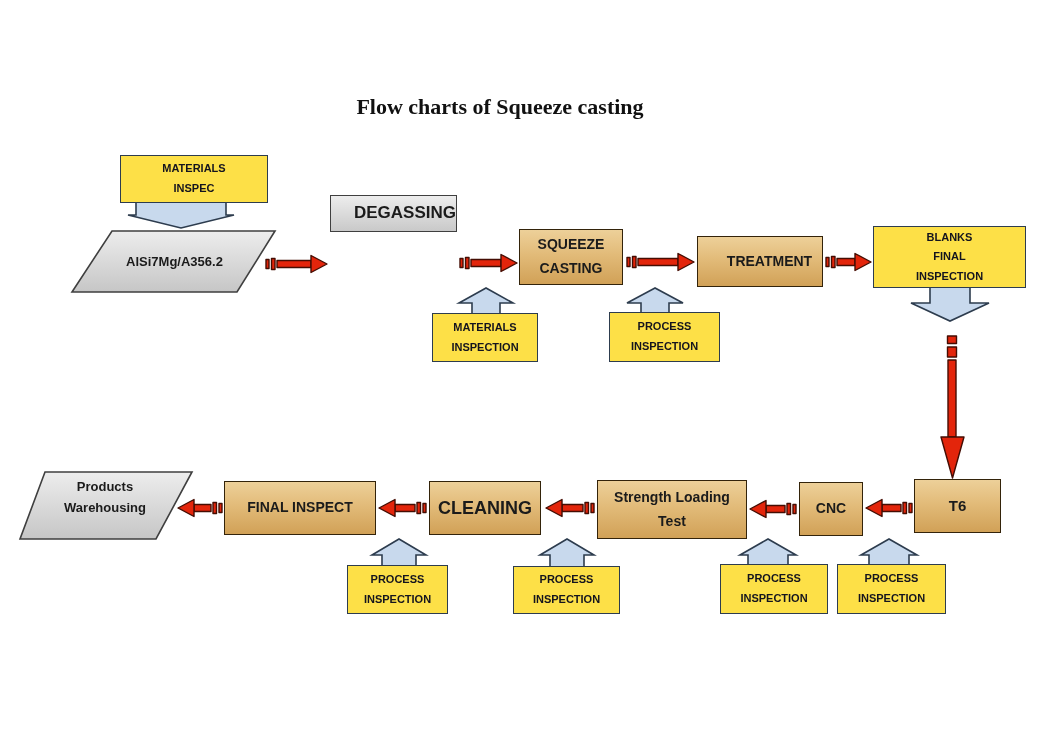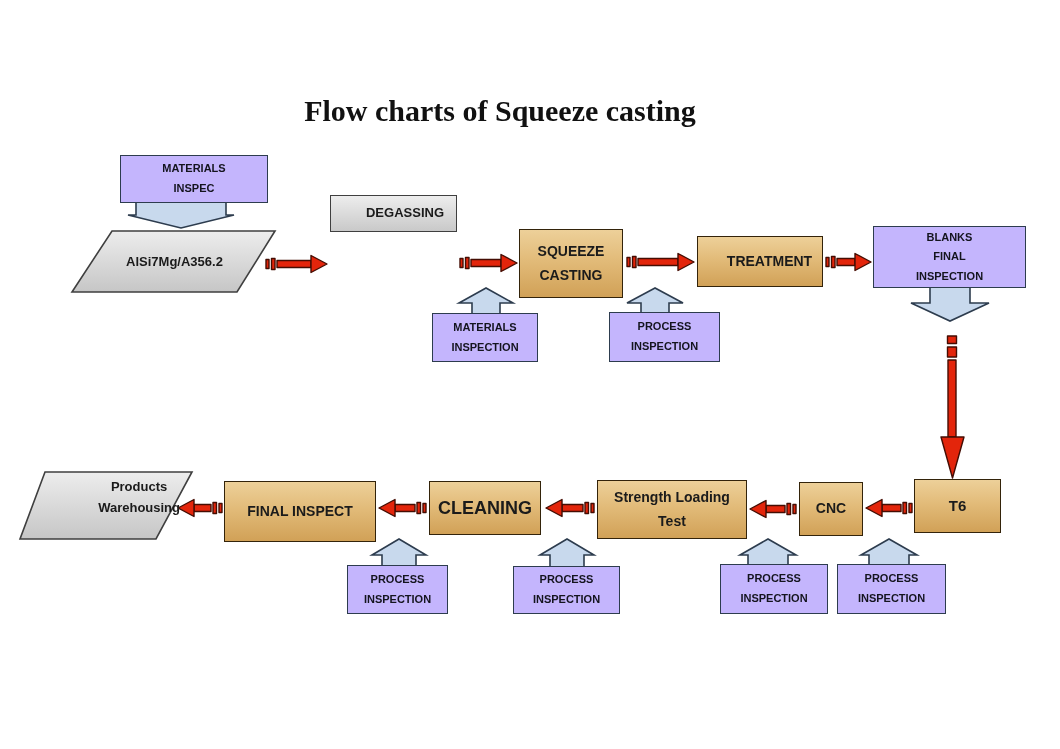--- a/index.html
+++ b/index.html
@@ -2,34 +2,34 @@
 <html><head>
 <meta charset="utf-8">
 <style>
   html,body{margin:0;padding:0;background:#ffffff;}
   #stage{
     position:relative;width:1060px;height:749px;background:#ffffff;overflow:hidden;
     font-family:"Liberation Sans", sans-serif;
   }
   #title{
     position:absolute;left:0;top:94px;width:1000px;text-align:center;
-    font-family:"Liberation Serif", serif;font-weight:700;font-size:30px;color:#111;
+    font-family:"Liberation Serif", serif;font-weight:700;font-size:22px;color:#111;
   }
   .layer{position:absolute;left:0;top:0;}
   .node{
     position:absolute;display:flex;align-items:center;justify-content:center;
     text-align:center;font-weight:700;color:#1b1b1b;box-sizing:border-box;
   }
   .node span{white-space:pre-line;line-height:1.7;}
   .tan{
     background:linear-gradient(180deg,#edd099 0%,#e2bb79 45%,#d1a157 100%);
     border:1.6px solid #33230a;
   }
   .blue{
-    background:#c4b5fd;
+    background:#fde047;
     border:1.8px solid #2d3c4e;
     color:#14141e;
   }
   .blue span{line-height:1.78;}
   .gray{
     background:linear-gradient(180deg,#ededed 0%,#c9c9c9 100%);
     border:1.6px solid #3f3f3f;
   }
   .para-label{
     position:absolute;display:flex;align-items:center;justify-content:center;
@@ -150,31 +150,31 @@
 
   <div class="node blue" style="left:120px;top:155px;width:148px;height:48px;font-size:11px;">
     <span>MATERIALS
 INSPEC</span>
   </div>
 
   <div class="para-label" style="left:92px;top:233px;width:165px;height:57px;">
     <span>AlSi7Mg/A356.2</span>
   </div>
 
-  <div class="node gray" style="left:330px;top:195px;width:127px;height:37px;font-size:13px;padding-left:23px;">
+  <div class="node gray" style="left:330px;top:195px;width:127px;height:37px;font-size:17px;padding-left:23px;">
     <span>DEGASSING</span>
   </div>
 
 
   <div class="node blue" style="left:432px;top:313px;width:106px;height:49px;font-size:11px;">
     <span>MATERIALS
 INSPECTION</span>
   </div>
 
-  <div class="node tan" style="left:519px;top:229px;width:104px;height:69px;font-size:14px;">
+  <div class="node tan" style="left:519px;top:229px;width:104px;height:56px;font-size:14px;">
     <span>SQUEEZE
 CASTING</span>
   </div>
 
   <div class="node blue" style="left:609px;top:312px;width:111px;height:50px;font-size:11px;">
     <span>PROCESS
 INSPECTION</span>
   </div>
 
   <div class="node tan" style="left:697px;top:236px;width:126px;height:51px;font-size:14px;padding-left:19px;">
@@ -197,25 +197,25 @@
   </div>
 
   <div class="node tan" style="left:799px;top:482px;width:64px;height:54px;font-size:14px;">
     <span>CNC</span>
   </div>
 
   <div class="node tan" style="left:429px;top:481px;width:112px;height:54px;font-size:18px;">
     <span>CLEANING</span>
   </div>
 
-  <div class="node tan" style="left:224px;top:481px;width:152px;height:61px;font-size:14px;">
+  <div class="node tan" style="left:224px;top:481px;width:152px;height:54px;font-size:14px;">
     <span>FINAL INSPECT</span>
   </div>
 
-  <div class="para-label" style="left:30px;top:474px;width:150px;height:46px;justify-content:flex-end;">
+  <div class="para-label" style="left:30px;top:474px;width:150px;height:46px;">
     <span>Products
 Warehousing</span>
   </div>
 
   <div class="node blue" style="left:347px;top:565px;width:101px;height:49px;font-size:11px;">
     <span>PROCESS
 INSPECTION</span>
   </div>
 
   <div class="node blue" style="left:513px;top:566px;width:107px;height:48px;font-size:11px;">

